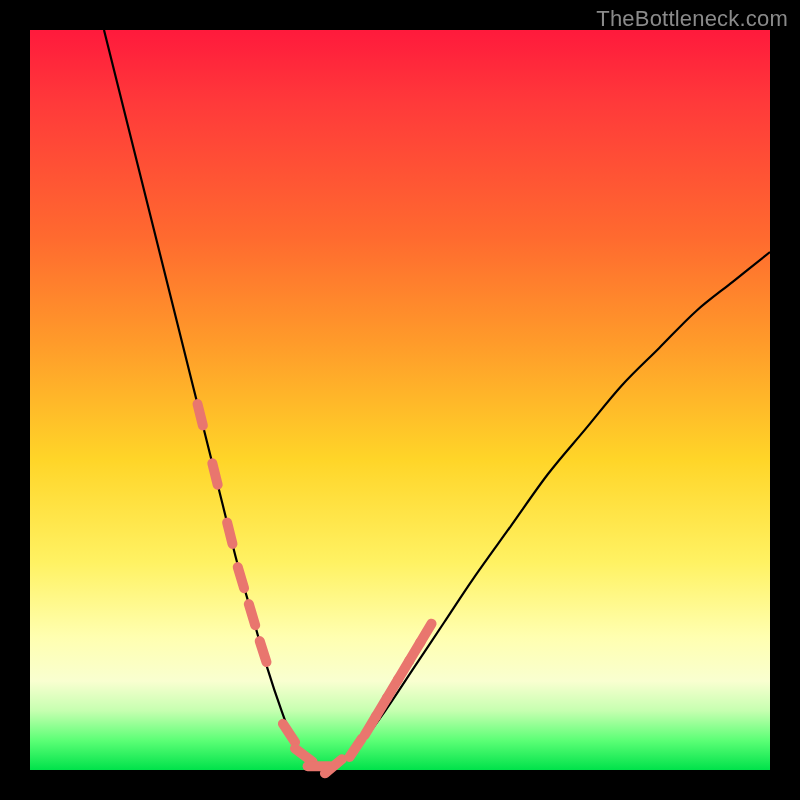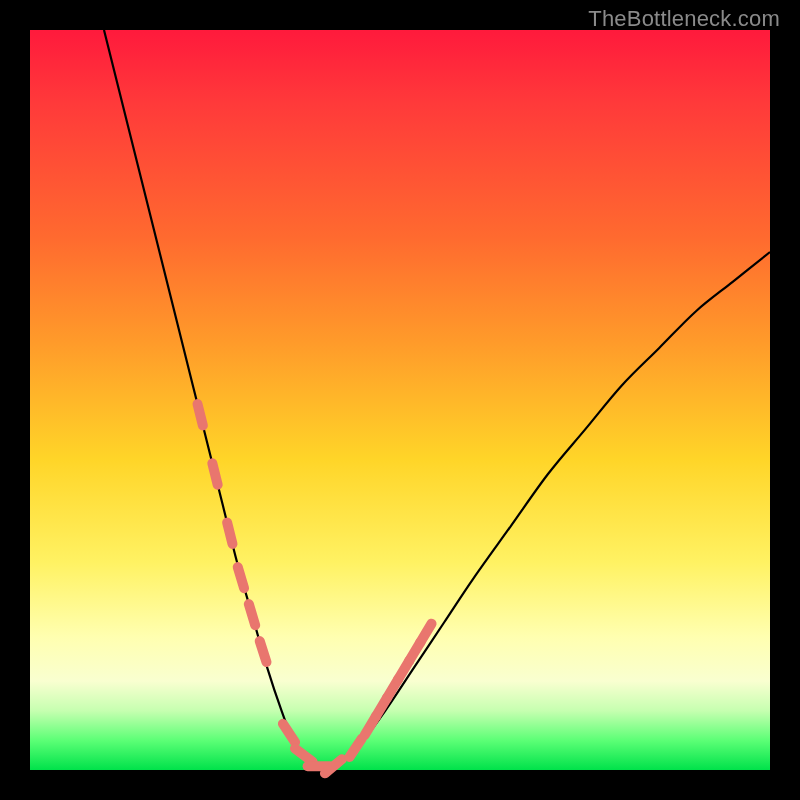--- a/index.html
+++ b/index.html
@@ -34,21 +34,21 @@
       #ffffb0 82%,
       #f9ffd0 88%,
       #c6ffb0 92%,
       #5cff76 96%,
       #00e24a 100%
     );
   }
   .watermark {
     position: absolute;
     top: 6px;
-    right: 20px;
+    right: 12px;
     color: #8a8a8a;
     font-size: 22px;
     font-weight: 500;
     letter-spacing: 0.2px;
     user-select: none;
   }
   svg.curve {
     position: absolute;
     left: 0;
     top: 0;

